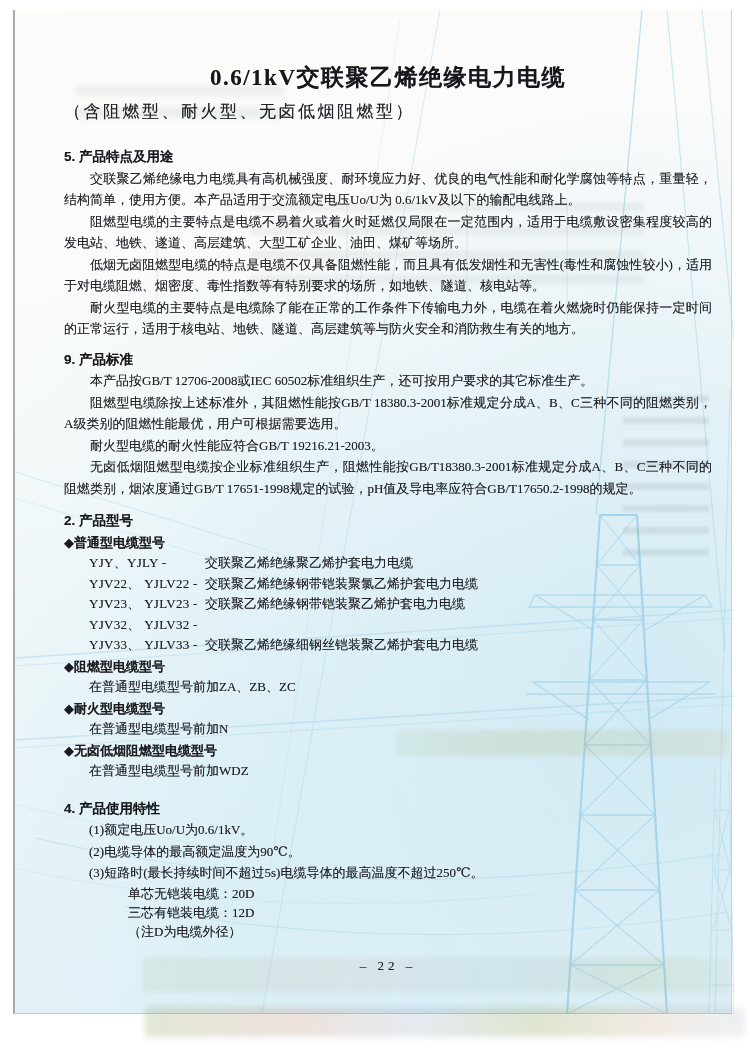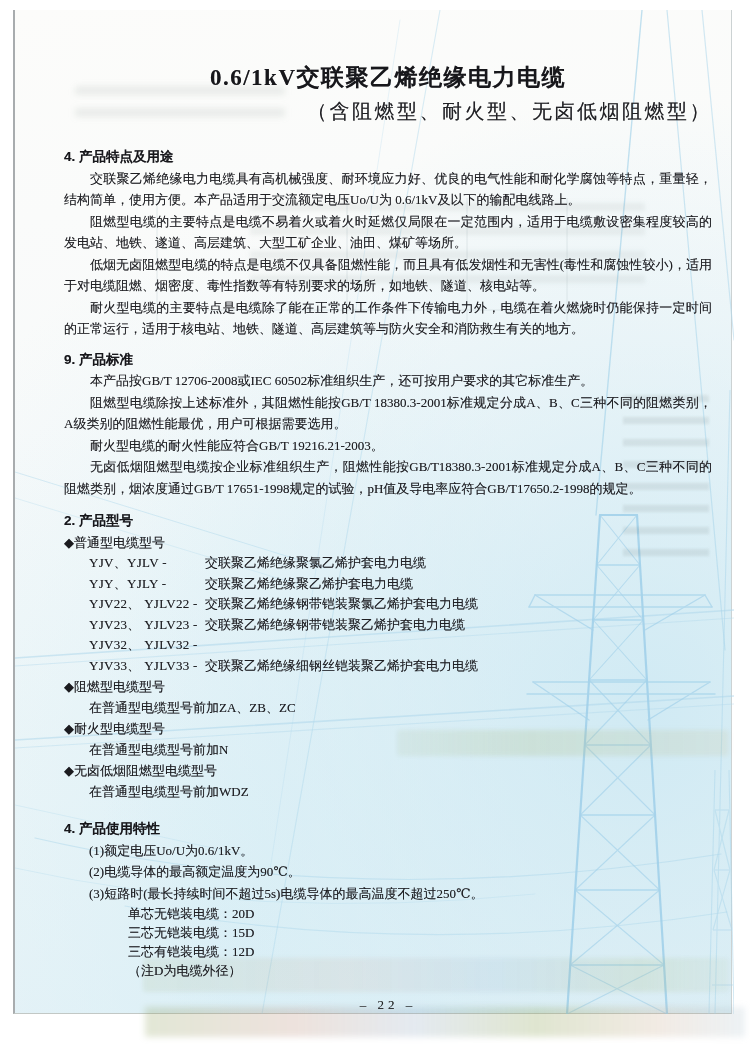--- a/index.html
+++ b/index.html
@@ -56,35 +56,35 @@
   }
   .doc-title{
     margin:52px 0 0 0;
     text-align:center;
     font-size:23px;line-height:32px;
     font-weight:bold;letter-spacing:1.5px;
     color:#17171b;
   }
   .doc-subtitle{
     margin-top:7px;
-    text-align:right;
-    font-size:20px;line-height:21px;
+    text-align:left;
+    font-size:17px;line-height:21px;
     letter-spacing:2.5px;color:#222226;
   }
   .sec-heading{
     font-family:"Liberation Sans","DejaVu Sans",sans-serif;
     font-weight:bold;font-size:13.5px;line-height:21.5px;
     color:#17171b;
   }
   .mt-s1{margin-top:24px;}
   .mt-s2{margin-top:9px;}
   .mt-s3{margin-top:11px;}
   .mt-s4{margin-top:16px;}
   .para{text-indent:2em;text-align:justify;}
-  .group-label{font-weight:normal;color:#1b1b1f;}
+  .group-label{font-weight:bold;color:#1b1b1f;}
   .model-row{display:flex;padding-left:25px;line-height:20.5px;}
   .model-code{width:116px;flex:0 0 116px;letter-spacing:0.3px;}
   .model-desc{flex:1;}
   .group-note{padding-left:25px;line-height:20.5px;}
   .usage-item{padding-left:25px;line-height:21.5px;}
   .usage-sub{padding-left:64px;line-height:19px;}
   .page-number{
     margin-top:14px;text-align:center;
     font-size:13px;letter-spacing:4px;color:#222;
   }
@@ -192,41 +192,37 @@
   <div class="smudge smudge-b"></div>
   <div class="smudge smudge-c"></div>
   <div class="smudge smudge-d"></div>
   <div class="smudge smudge-e"></div>
 
   <div class="content">
 
     <div class="doc-title">0.6/1kV交联聚乙烯绝缘电力电缆</div>
     <div class="doc-subtitle">（含阻燃型、耐火型、无卤低烟阻燃型）</div>
 
-    <div class="sec-heading mt-s1">4. 产品特点及用途</div>
+    <div class="sec-heading mt-s1">5. 产品特点及用途</div>
     <div class="para">交联聚乙烯绝缘电力电缆具有高机械强度、耐环境应力好、优良的电气性能和耐化学腐蚀等特点，重量轻，结构简单，使用方便。本产品适用于交流额定电压Uo/U为 0.6/1kV及以下的输配电线路上。</div>
     <div class="para">阻燃型电缆的主要特点是电缆不易着火或着火时延燃仅局限在一定范围内，适用于电缆敷设密集程度较高的发电站、地铁、遂道、高层建筑、大型工矿企业、油田、煤矿等场所。</div>
     <div class="para">低烟无卤阻燃型电缆的特点是电缆不仅具备阻燃性能，而且具有低发烟性和无害性(毒性和腐蚀性较小)，适用于对电缆阻燃、烟密度、毒性指数等有特别要求的场所，如地铁、隧道、核电站等。</div>
     <div class="para">耐火型电缆的主要特点是电缆除了能在正常的工作条件下传输电力外，电缆在着火燃烧时仍能保持一定时间的正常运行，适用于核电站、地铁、隧道、高层建筑等与防火安全和消防救生有关的地方。</div>
 
     <div class="sec-heading mt-s2">9. 产品标准</div>
     <div class="para">本产品按GB/T 12706-2008或IEC 60502标准组织生产，还可按用户要求的其它标准生产。</div>
     <div class="para">阻燃型电缆除按上述标准外，其阻燃性能按GB/T 18380.3-2001标准规定分成A、B、C三种不同的阻燃类别，A级类别的阻燃性能最优，用户可根据需要选用。</div>
     <div class="para">耐火型电缆的耐火性能应符合GB/T 19216.21-2003。</div>
     <div class="para">无卤低烟阻燃型电缆按企业标准组织生产，阻燃性能按GB/T18380.3-2001标准规定分成A、B、C三种不同的阻燃类别，烟浓度通过GB/T 17651-1998规定的试验，pH值及导电率应符合GB/T17650.2-1998的规定。</div>
 
     <div class="sec-heading mt-s3">2. 产品型号</div>
 
     <div class="group-label">◆普通型电缆型号</div>
 
     <div class="model-row">
-      <span class="model-code">YJV、YJLV -</span>
-      <span class="model-desc">交联聚乙烯绝缘聚氯乙烯护套电力电缆</span>
-    </div>
-    <div class="model-row">
       <span class="model-code">YJY、YJLY -</span>
       <span class="model-desc">交联聚乙烯绝缘聚乙烯护套电力电缆</span>
     </div>
     <div class="model-row">
       <span class="model-code">YJV22、 YJLV22 -</span>
       <span class="model-desc">交联聚乙烯绝缘钢带铠装聚氯乙烯护套电力电缆</span>
     </div>
     <div class="model-row">
       <span class="model-code">YJV23、 YJLV23 -</span>
       <span class="model-desc">交联聚乙烯绝缘钢带铠装聚乙烯护套电力电缆</span>
@@ -246,21 +242,20 @@
     <div class="group-note">在普通型电缆型号前加N</div>
 
     <div class="group-label">◆无卤低烟阻燃型电缆型号</div>
     <div class="group-note">在普通型电缆型号前加WDZ</div>
 
     <div class="sec-heading mt-s4">4. 产品使用特性</div>
     <div class="usage-item">(1)额定电压Uo/U为0.6/1kV。</div>
     <div class="usage-item">(2)电缆导体的最高额定温度为90℃。</div>
     <div class="usage-item">(3)短路时(最长持续时间不超过5s)电缆导体的最高温度不超过250℃。</div>
     <div class="usage-sub">单芯无铠装电缆：20D</div>
-    <div class="usage-sub">三芯无铠装电缆：15D</div>
     <div class="usage-sub">三芯有铠装电缆：12D</div>
     <div class="usage-sub">（注D为电缆外径）</div>
 
     <div class="page-number">– 22 –</div>
   </div>
 </div>
 
 <div class="below-strip"></div>
 
 </body></html>

